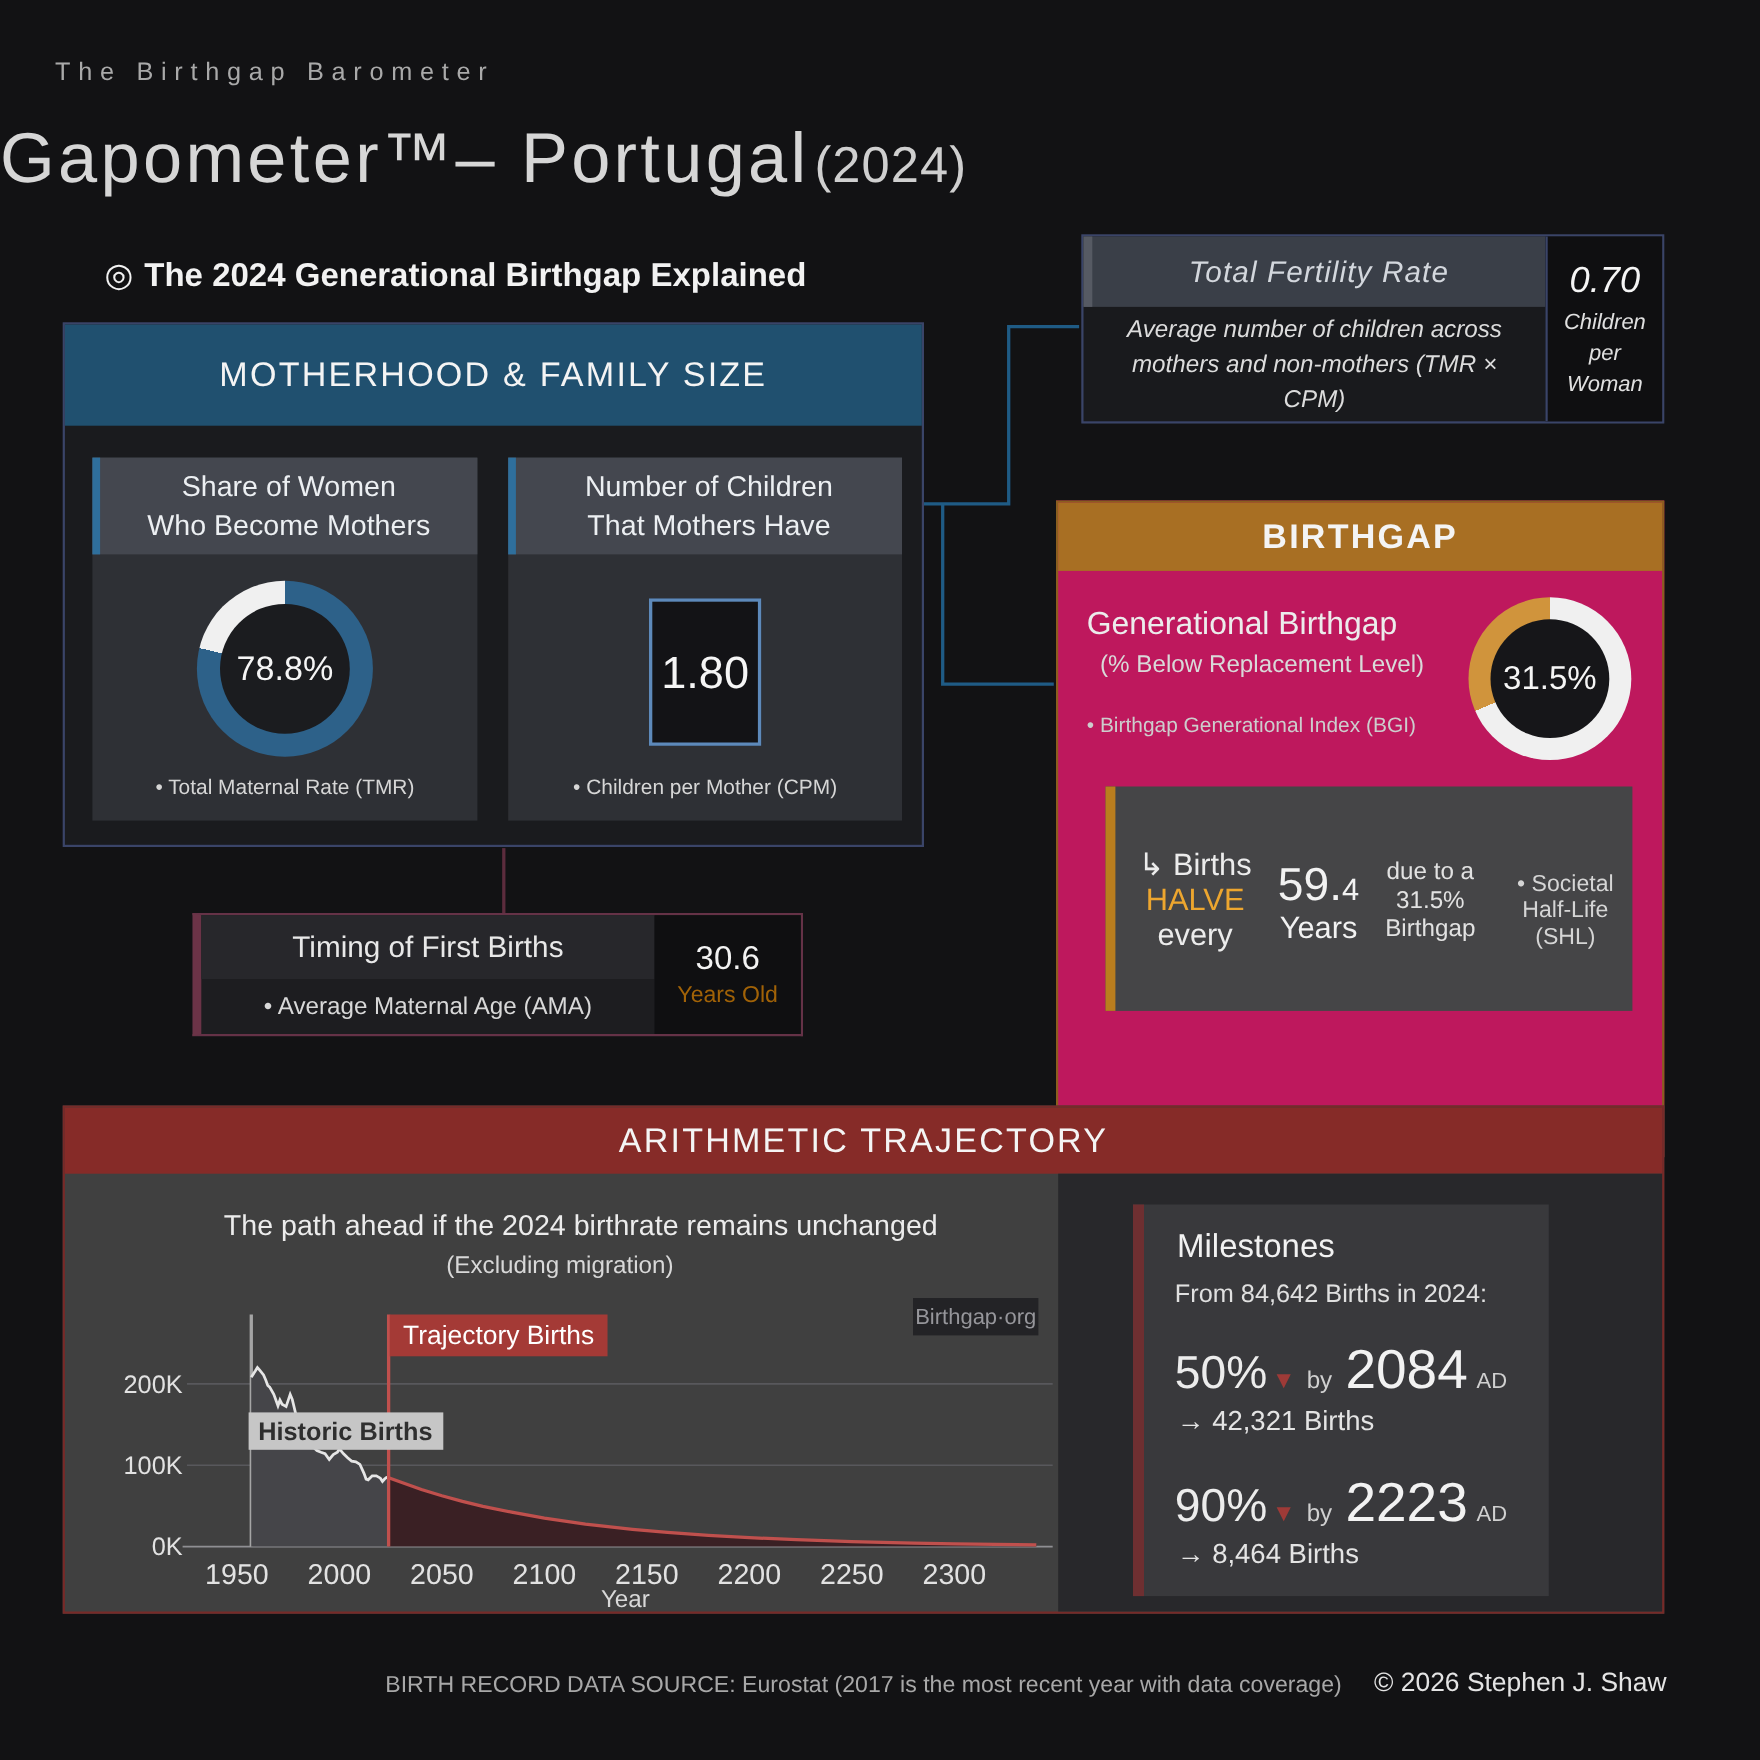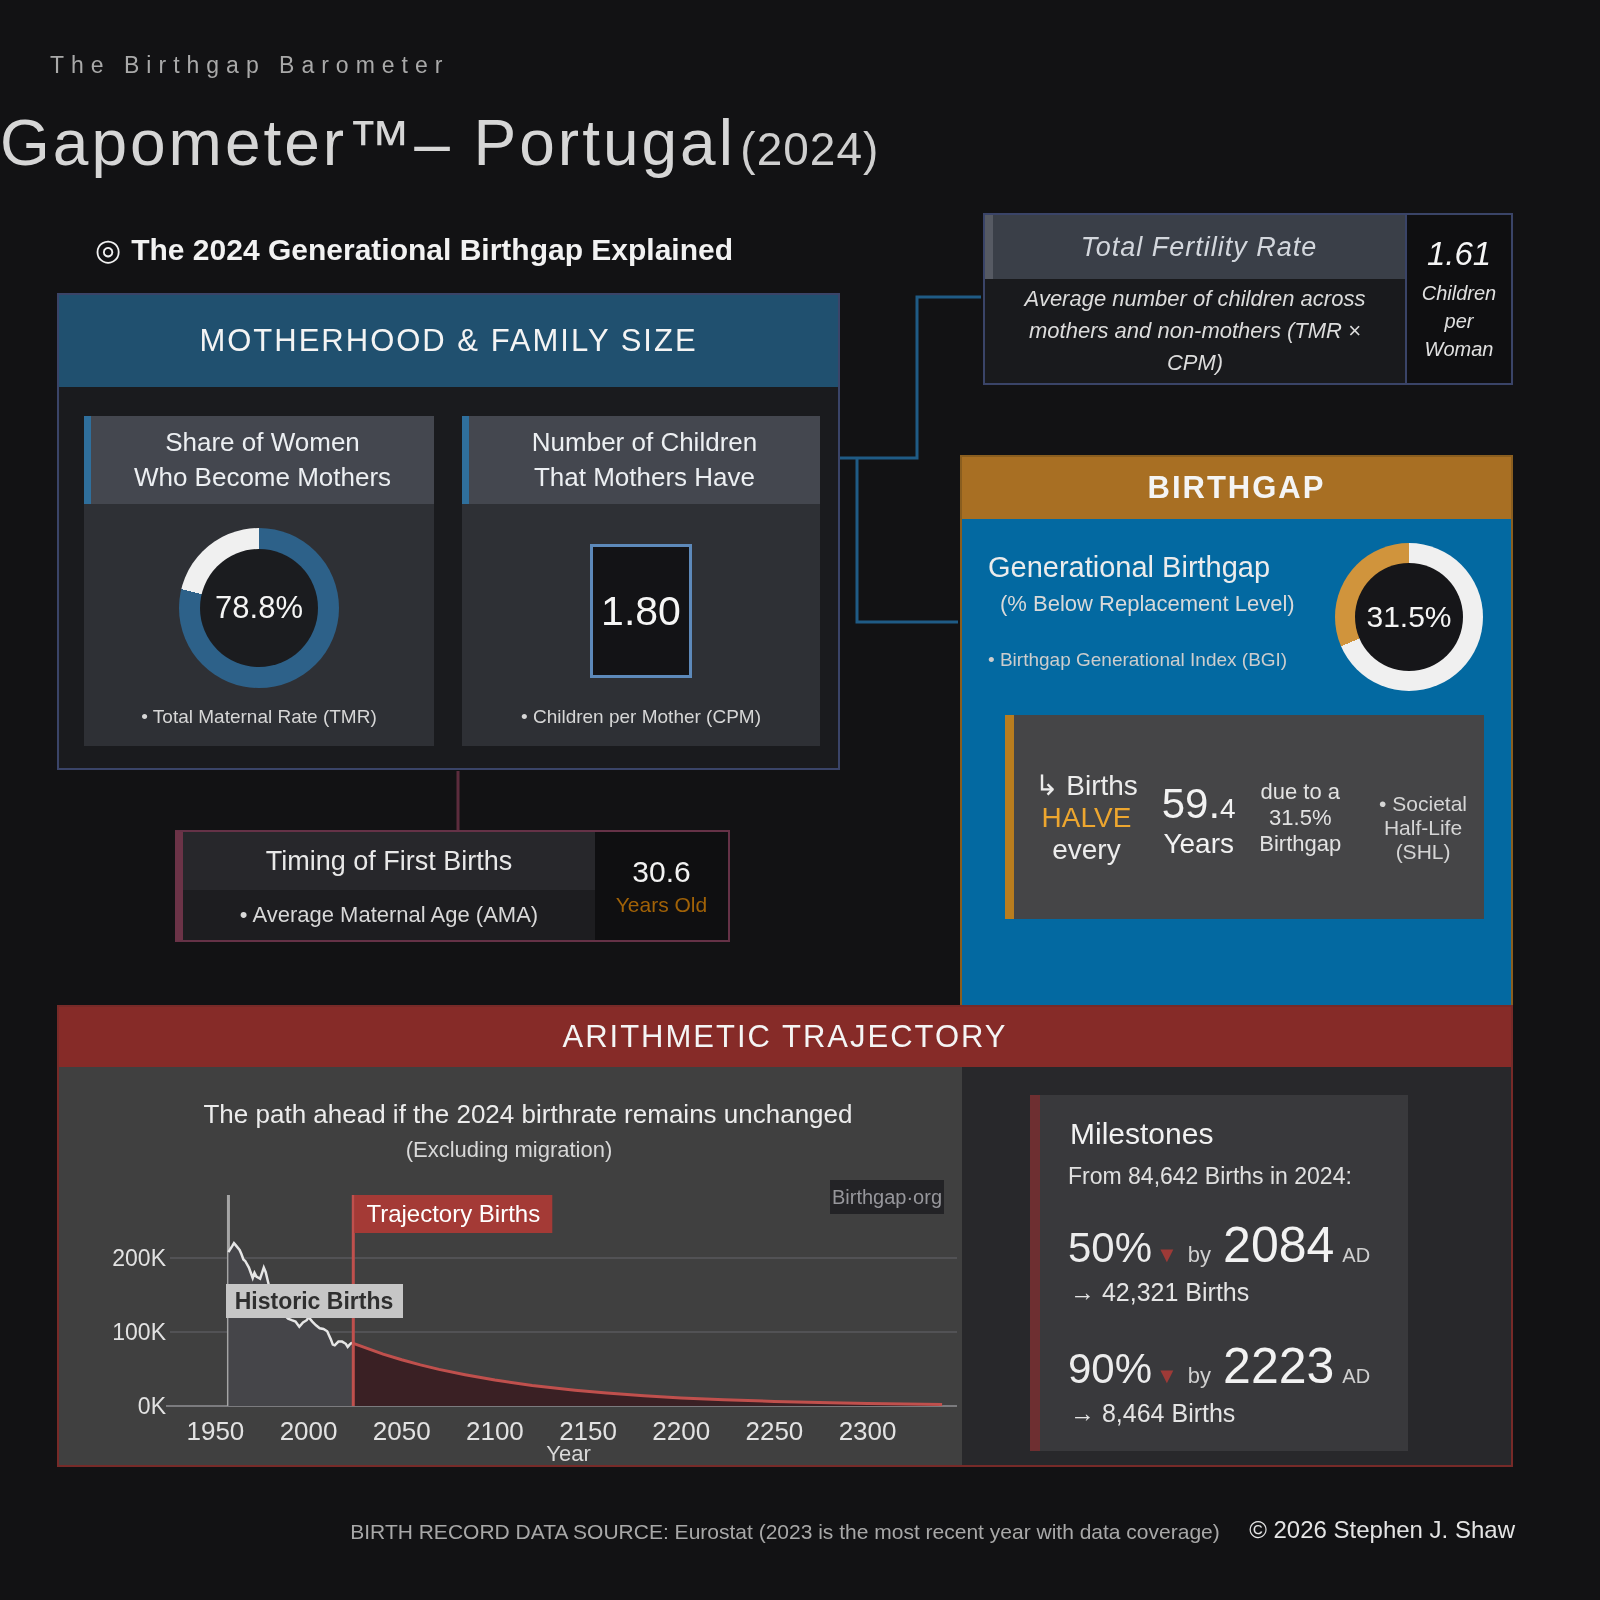--- a/index.html
+++ b/index.html
@@ -31,21 +31,21 @@
   .cpm-box{position:absolute;left:50%;top:128px;transform:translateX(-50%);width:96px;height:128px;background:#131316;border:3px solid #5d89ba;display:flex;align-items:center;justify-content:center;font-size:41px;color:#f5f5f5;}
   
   .tfr-panel{left:983px;top:213px;width:530px;height:172px;border:2px solid #3a4468;box-sizing:border-box;display:flex;background:#191a1d;font-style:italic;}
   .tfr-main{width:420px;display:flex;flex-direction:column;}
   .tfr-head{height:64px;background:#3a3f48;border-left:8px solid #565a63;display:flex;align-items:center;justify-content:center;font-size:27px;color:#d3d7dd;letter-spacing:1px;}
   .tfr-desc{flex:1;display:flex;align-items:center;justify-content:center;text-align:center;font-size:22px;color:#dcdcdc;line-height:1.45;padding:0 14px;}
   .tfr-value{flex:1;background:#0f0f11;border-left:2px solid #3a4468;display:flex;flex-direction:column;align-items:center;justify-content:center;}
   .tfr-value .num{font-size:33px;color:#f5f5f5;margin-bottom:6px;}
   .tfr-value .unit{font-size:20px;color:#e0e0e0;line-height:1.4;text-align:center;}
   
-  .bg-panel{left:960px;top:455px;width:553px;height:597px;background:#0369a1;border:2px solid #8a5e1f;box-sizing:border-box;}
+  .bg-panel{left:960px;top:455px;width:553px;height:597px;background:#be185d;border:2px solid #8a5e1f;box-sizing:border-box;}
   .bg-banner{height:62px;background:#a86f23;font-size:31px;font-weight:bold;letter-spacing:2px;}
   .bg-body{position:relative;height:421px;}
   .bg-title{position:absolute;left:26px;top:32px;font-size:29px;color:#ececec;}
   .bg-sub{position:absolute;left:38px;top:72px;font-size:22px;color:#d9d9d9;}
   .bg-caption{position:absolute;left:26px;top:130px;font-size:19px;color:#cdcdcd;}
   .bg-donut{position:absolute;right:28px;top:24px;width:148px;height:148px;border-radius:50%;}
   .bg-donut .hole{position:absolute;inset:20px;border-radius:50%;background:#161619;display:flex;align-items:center;justify-content:center;font-size:30px;color:#f5f5f5;}
   .shl-box{position:absolute;left:43px;top:196px;width:470px;height:204px;background:#454547;border-left:9px solid #b97d1e;
      display:flex;flex-direction:row;align-items:center;justify-content:center;text-align:center;}
   .shl-l1{font-size:28px;color:#ececec;}
@@ -123,21 +123,21 @@
     <div class="m-caption">• Children per Mother (CPM)</div>
   </div>
 </div>
 
 <div class="abs tfr-panel">
   <div class="tfr-main">
     <div class="tfr-head">Total Fertility Rate</div>
     <div class="tfr-desc">Average number of children across mothers and non-mothers (TMR × CPM)</div>
   </div>
   <div class="tfr-value">
-    <div class="num">1.61</div>
+    <div class="num">0.70</div>
     <div class="unit">
       <span>Children</span><br><span>per</span><br><span>Woman</span>
     </div>
   </div>
 </div>
 
 <div class="abs bg-panel">
   <div class="banner bg-banner">BIRTHGAP</div>
   <div class="bg-body">
     <div class="bg-title">Generational Birthgap</div>
@@ -218,14 +218,14 @@
         <rect x="265.28776978417267" y="33" width="198" height="38" fill="#a43a36"></rect>
         <text x="364.28776978417267" y="60" fill="#ffffff" font-size="24" text-anchor="middle">Trajectory Births</text>
         <rect x="137" y="122" width="177" height="34" fill="#c6c6c6"></rect>
         <text x="225" y="147" fill="#2f2f2f" font-size="23" font-weight="bold" text-anchor="middle">Historic Births</text>
         <rect x="741" y="18" width="114" height="34" fill="#232326"></rect>
         <text x="798" y="42" fill="#96969b" font-size="20" text-anchor="middle">Birthgap·org</text>
       </svg>
   </div>
 </div>
 
-<div class="abs footer-src">BIRTH RECORD DATA SOURCE: Eurostat (2023 is the most recent year with data coverage)</div>
+<div class="abs footer-src">BIRTH RECORD DATA SOURCE: Eurostat (2017 is the most recent year with data coverage)</div>
 <div class="abs footer-cr">© 2026 Stephen J. Shaw</div>
 
 </body></html>

